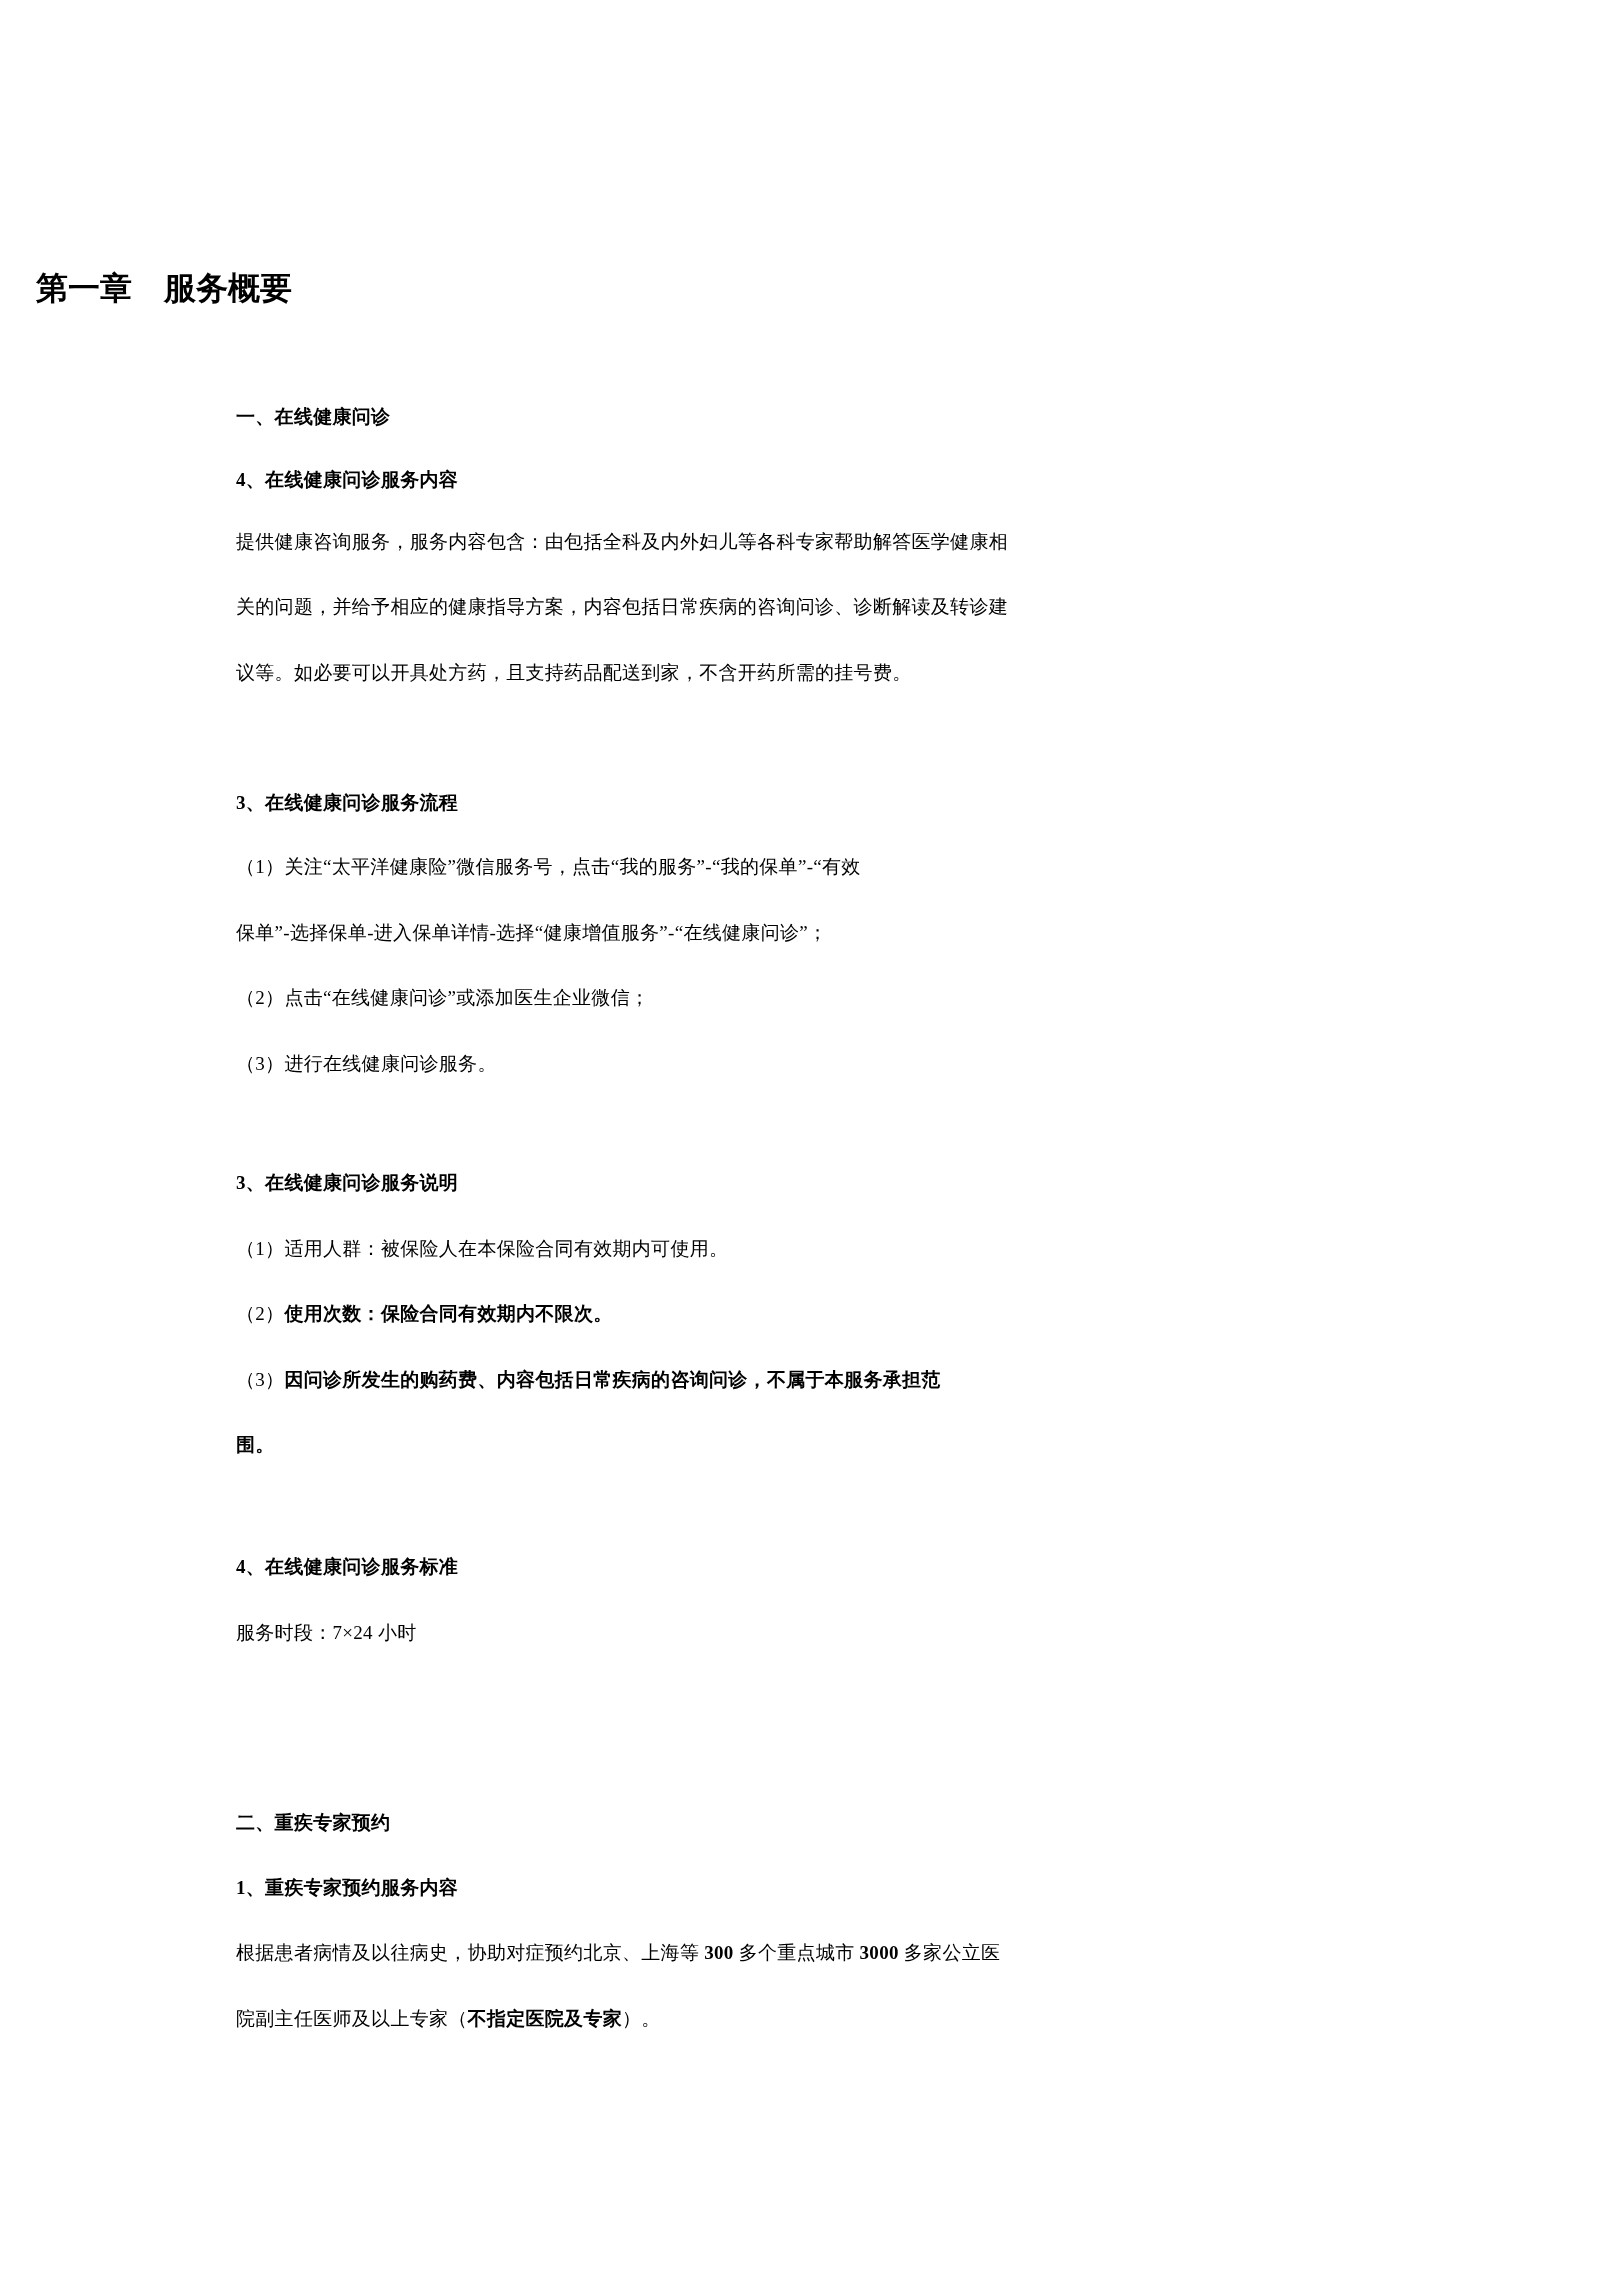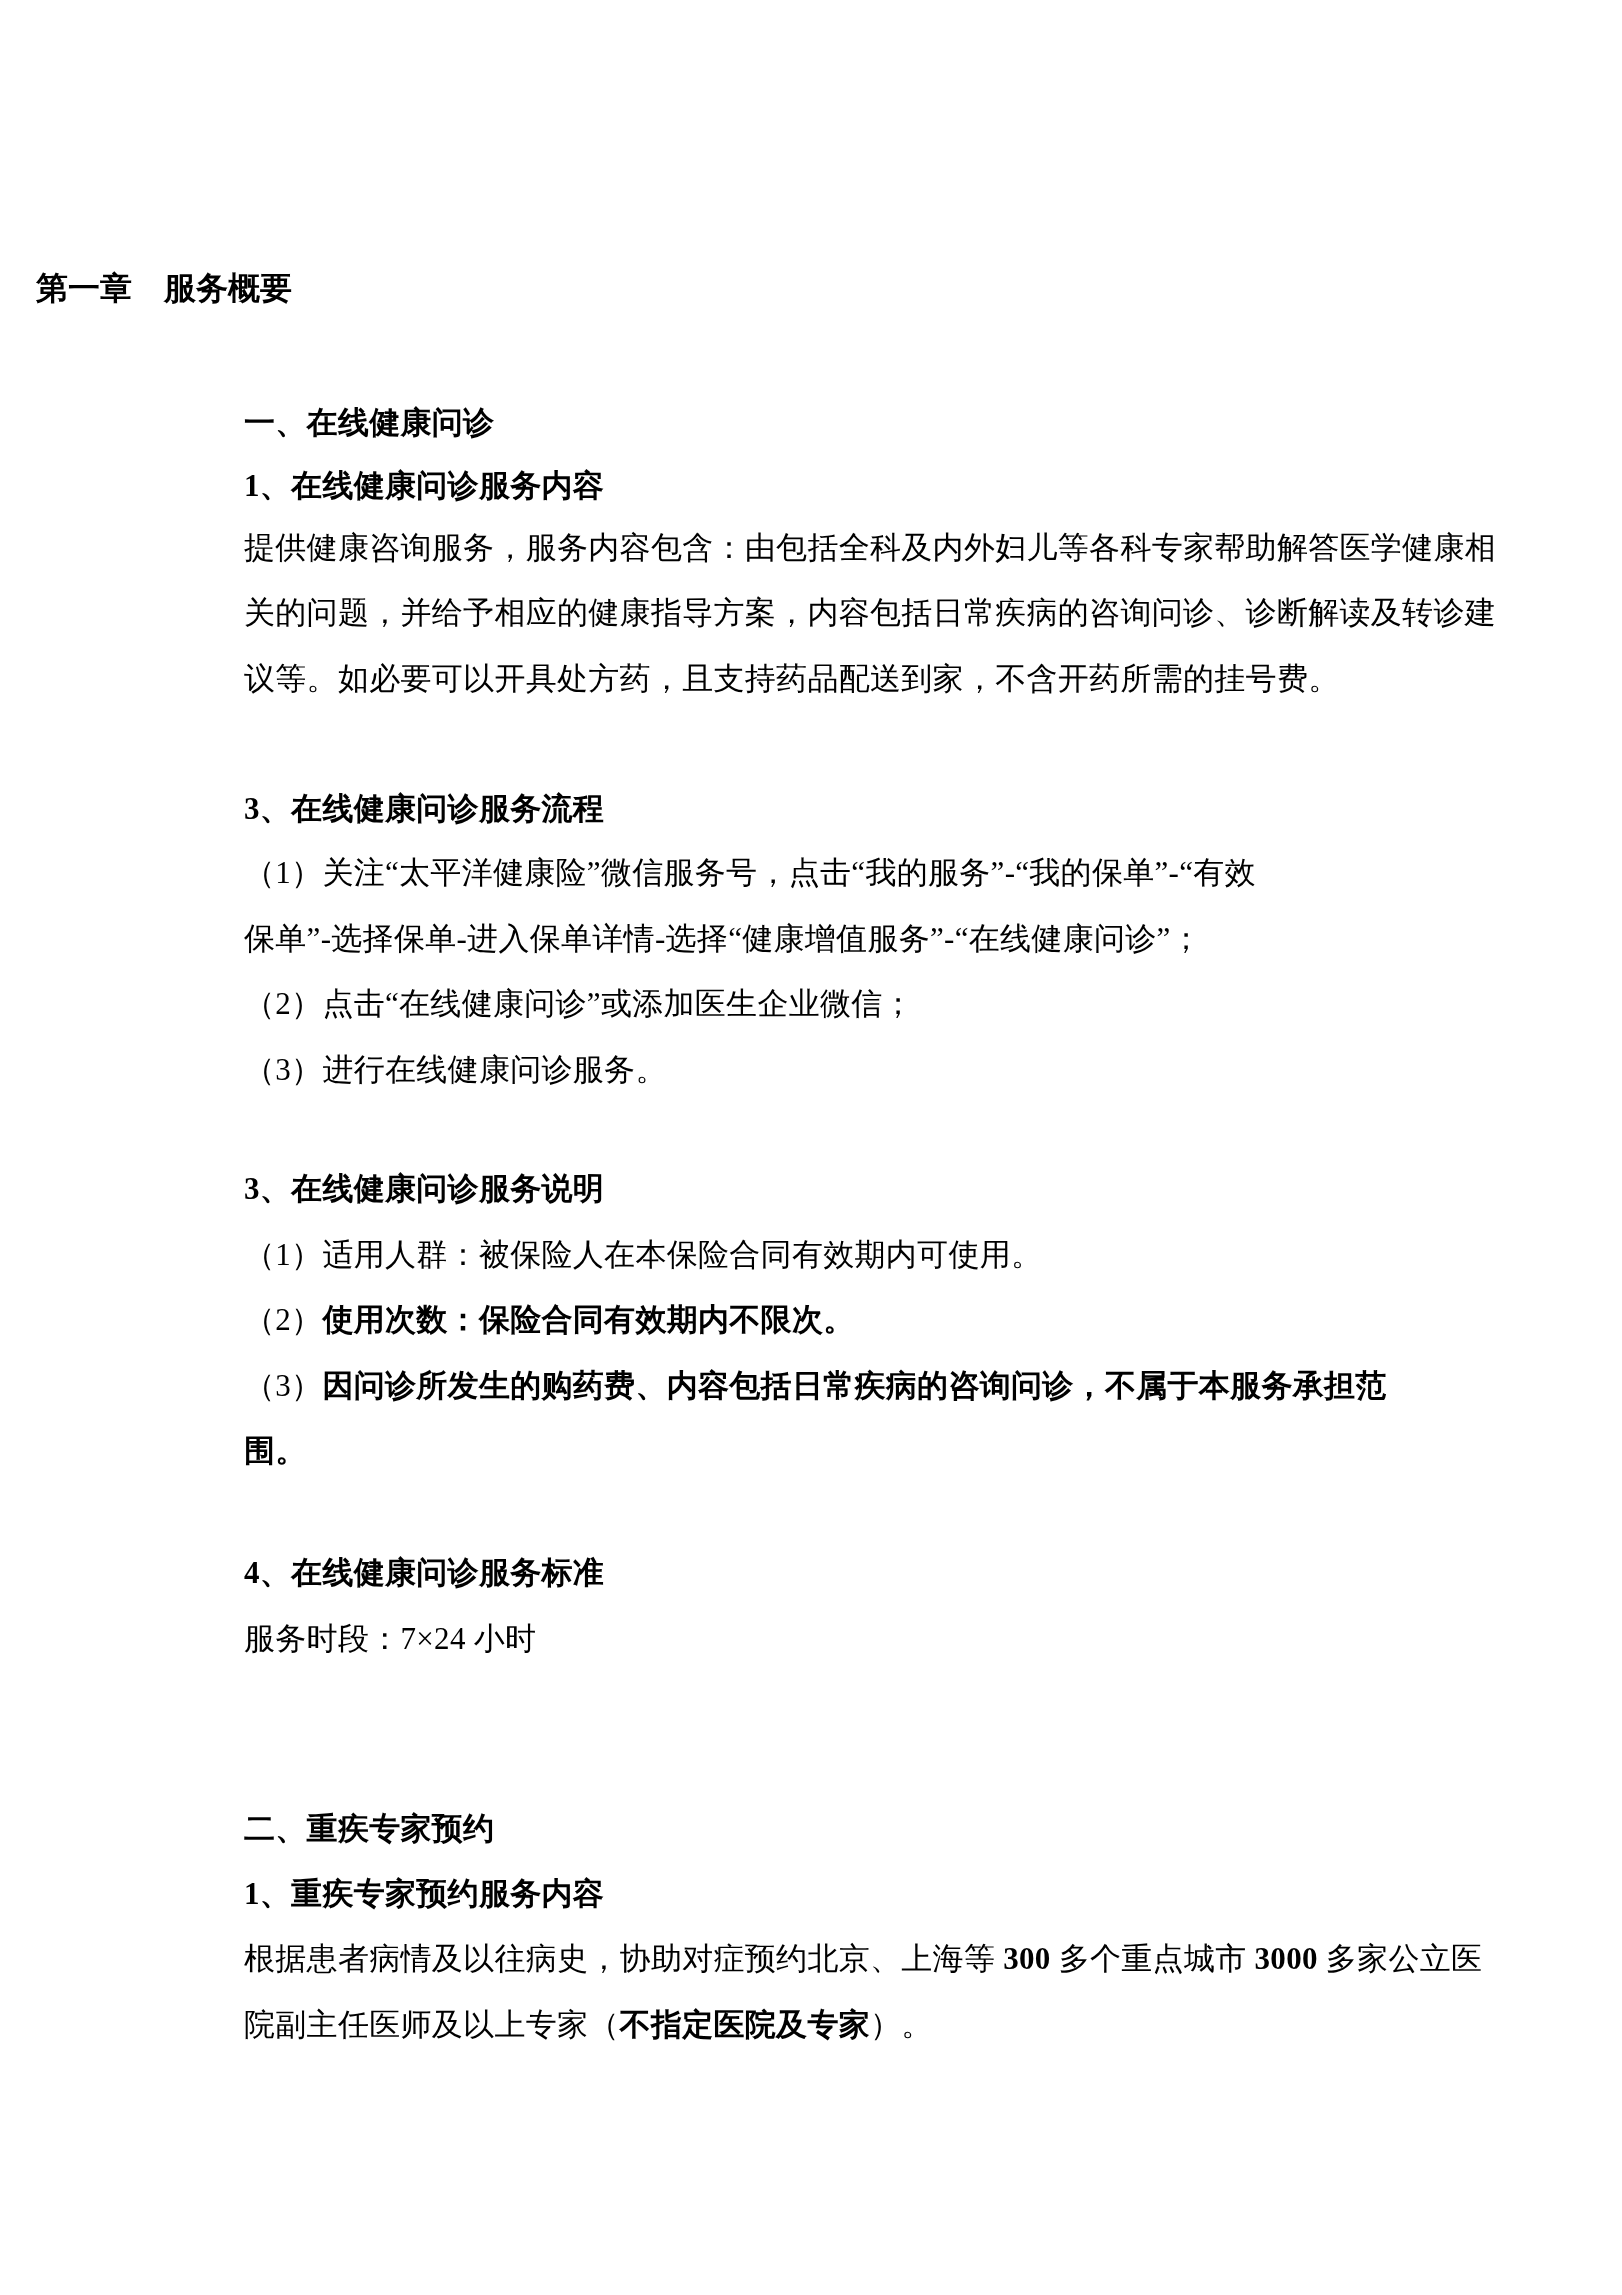--- a/index.html
+++ b/index.html
@@ -17,39 +17,39 @@
     left:0;
     width:100%;
     font-size:32px;
     font-weight:bold;
     line-height:1;
     white-space:nowrap;
     padding-left:36px;
   }
   .line{
     position:absolute;
-    left:244px;
-    font-size:31px;
+    left:236px;
+    font-size:19px;
     line-height:1;
     white-space:nowrap;
     letter-spacing:0.3px;
   }
   .h{font-weight:bold;}
   .b{font-weight:bold;}
 </style>
 </head>
 <body>
 
 <div class="page">
 
   <div class="title" style="top:272px">第一章　服务概要</div>
 
   <div class="line h" style="top:407px">一、在线健康问诊</div>
 
-  <div class="line h" style="top:470px">1、在线健康问诊服务内容</div>
+  <div class="line h" style="top:470px">4、在线健康问诊服务内容</div>
 
   <div class="line" style="top:597px">关的问题，并给予相应的健康指导方案，内容包括日常疾病的咨询问诊、诊断解读及转诊建</div>
 
   <div class="line" style="top:532px">提供健康咨询服务，服务内容包含：由包括全科及内外妇儿等各科专家帮助解答医学健康相</div>
 
   <div class="line" style="top:663px">议等。如必要可以开具处方药，且支持药品配送到家，不含开药所需的挂号费。</div>
 
   <div class="line h" style="top:793px">3、在线健康问诊服务流程</div>
 
   <div class="line" style="top:857px">（1）关注“太平洋健康险”微信服务号，点击“我的服务”-“我的保单”-“有效</div>

